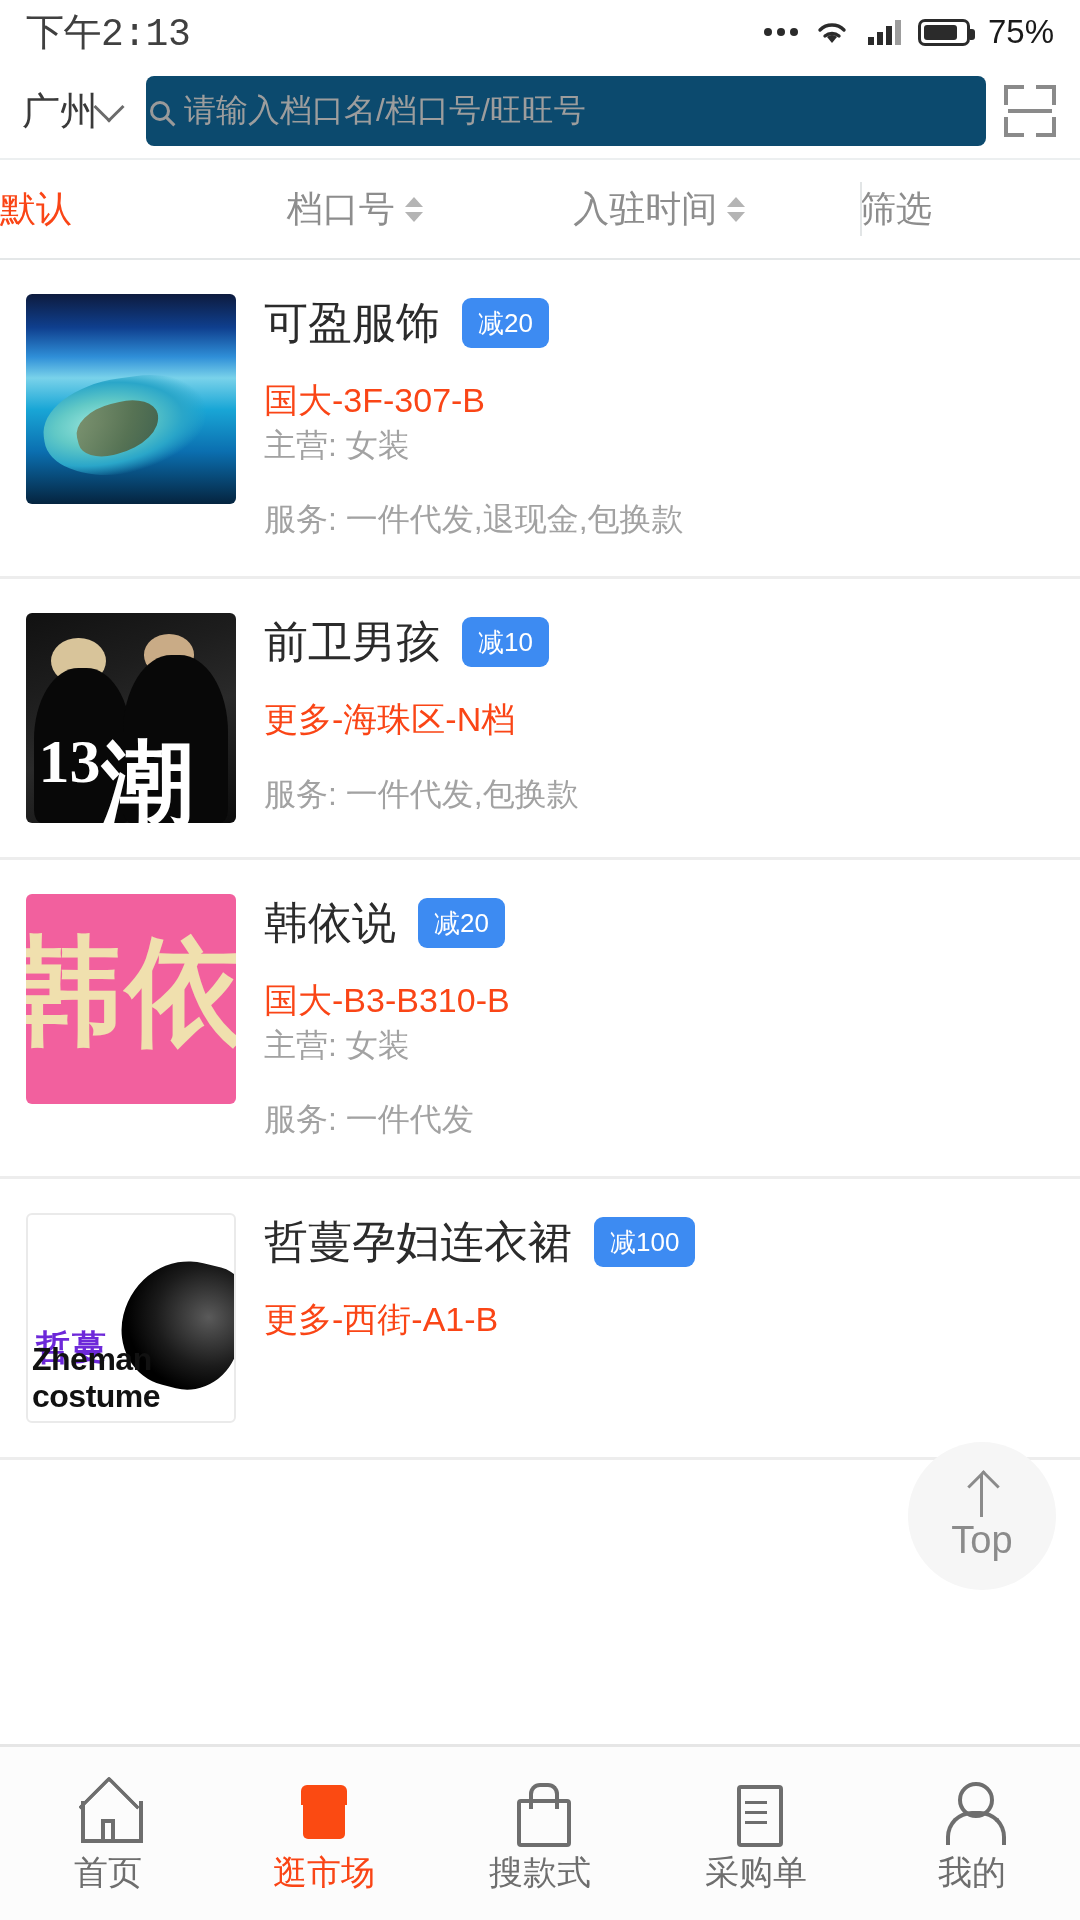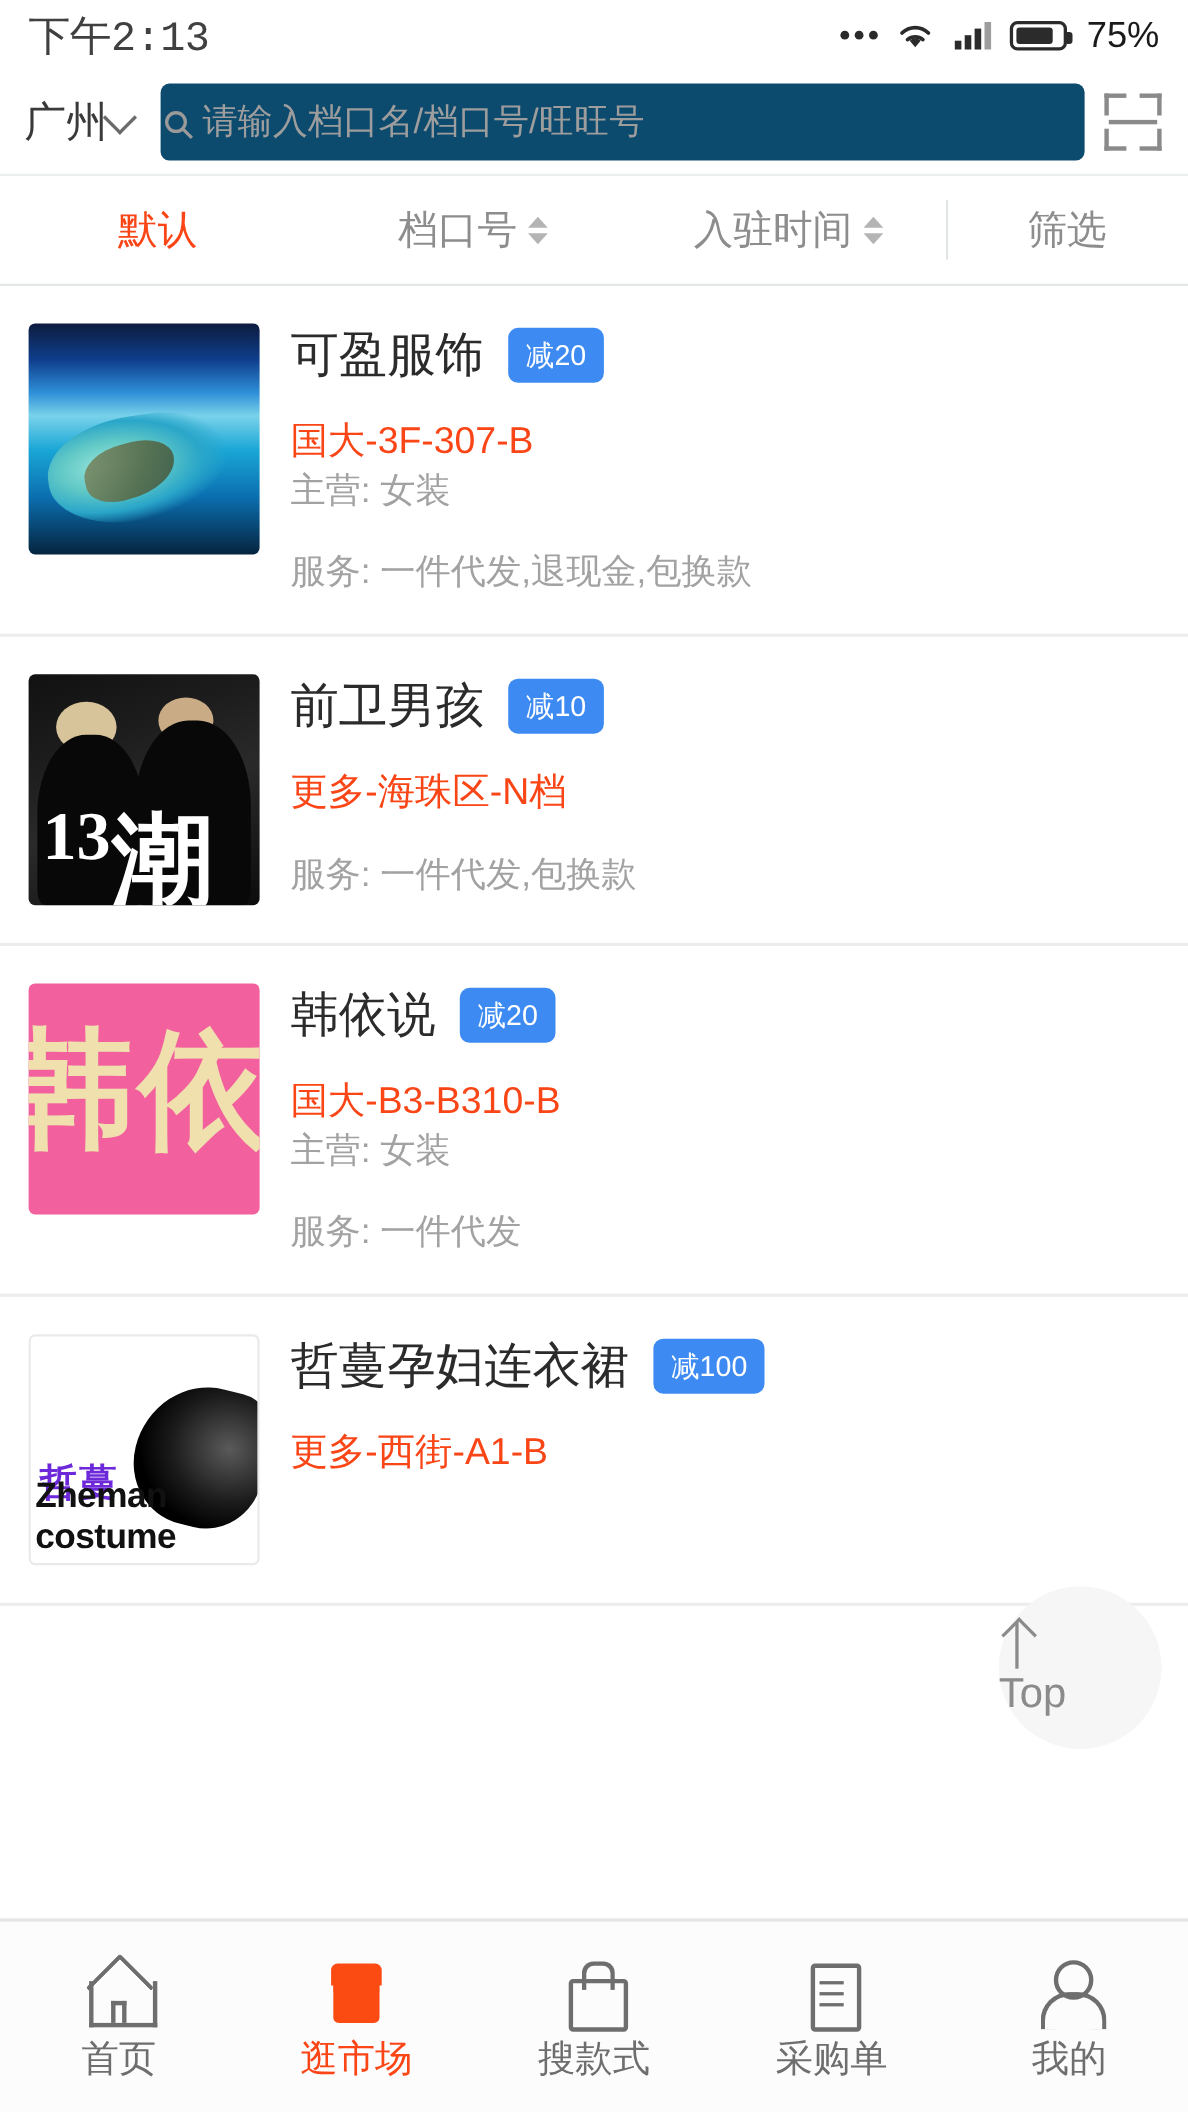--- a/index.html
+++ b/index.html
@@ -44,21 +44,21 @@
   .scan .bl { bottom: 2px; left: 2px; border-right: 0; border-top: 0; }
   .scan .br { bottom: 2px; right: 2px; border-left: 0; border-top: 0; }
   .scan .bar { position: absolute; left: 6px; right: 6px; top: 26px; height: 4px; background: #8a8a8a; border: 0; width: auto; }
 
   
   .filterbar {
     height: 102px; display: flex; align-items: center;
     background: #fff; border-top: 2px solid #eceff0; border-bottom: 2px solid #e4e7e8;
   }
   .filter-item {
-    flex: 1; display: flex; align-items: center; justify-content: center;
+    flex: 1; display: flex; align-items: center; 
     gap: 10px; font-size: 36px; color: #8d8d8d; height: 100%;
   }
   .filter-item.active { color: #fa4516; }
   .filter-item.divided { position: relative; flex: 0 0 220px; }
   .filter-item.divided::before {
     content:""; position:absolute; left:0; top: 22px; bottom: 22px; width: 2px; background: #e2e5e6;
   }
   .sortarrows { display: flex; flex-direction: column; gap: 5px; }
   .sortarrows i { display: block; width: 0; height: 0; border-left: 9px solid transparent; border-right: 9px solid transparent; }
   .sortarrows i.up { border-bottom: 10px solid #b4b4b4; }
@@ -104,21 +104,21 @@
   .shop-name { font-size: 44px; color: #2b2b2b; line-height: 1; }
   .badge { background: #3d8bf2; color: #fff; font-size: 26px; padding: 12px 16px; border-radius: 9px; line-height: 1; flex: none; }
   .shop-addr { font-size: 34px; color: #fa4516; margin-top: 30px; }
   .shop-main { font-size: 32px; color: #a2a2a2; }
   .shop-serv { font-size: 32px; color: #a2a2a2; margin-top: 30px; }
 
   
   .top-fab {
     position: absolute; right: 24px; bottom: 330px; width: 148px; height: 148px;
     border-radius: 50%; background: #f6f6f6;
-    display: flex; flex-direction: column; justify-content: center;
+    display: flex; flex-direction: column; align-items: center; justify-content: center;
     gap: 4px;
   }
   .top-arrow { width: 34px; height: 44px; position: relative; }
   .top-arrow::before { content:""; position:absolute; left:15px; top:2px; width:3px; height:42px; background:#8b8b8b; }
   .top-arrow::after { content:""; position:absolute; left:7px; top:2px; width:20px; height:20px;
     border-left:3px solid #8b8b8b; border-top:3px solid #8b8b8b; transform: rotate(45deg); transform-origin: center; }
   .top-label { font-size: 38px; color: #8b8b8b; line-height: 1; }
 
   
   .tabbar {

